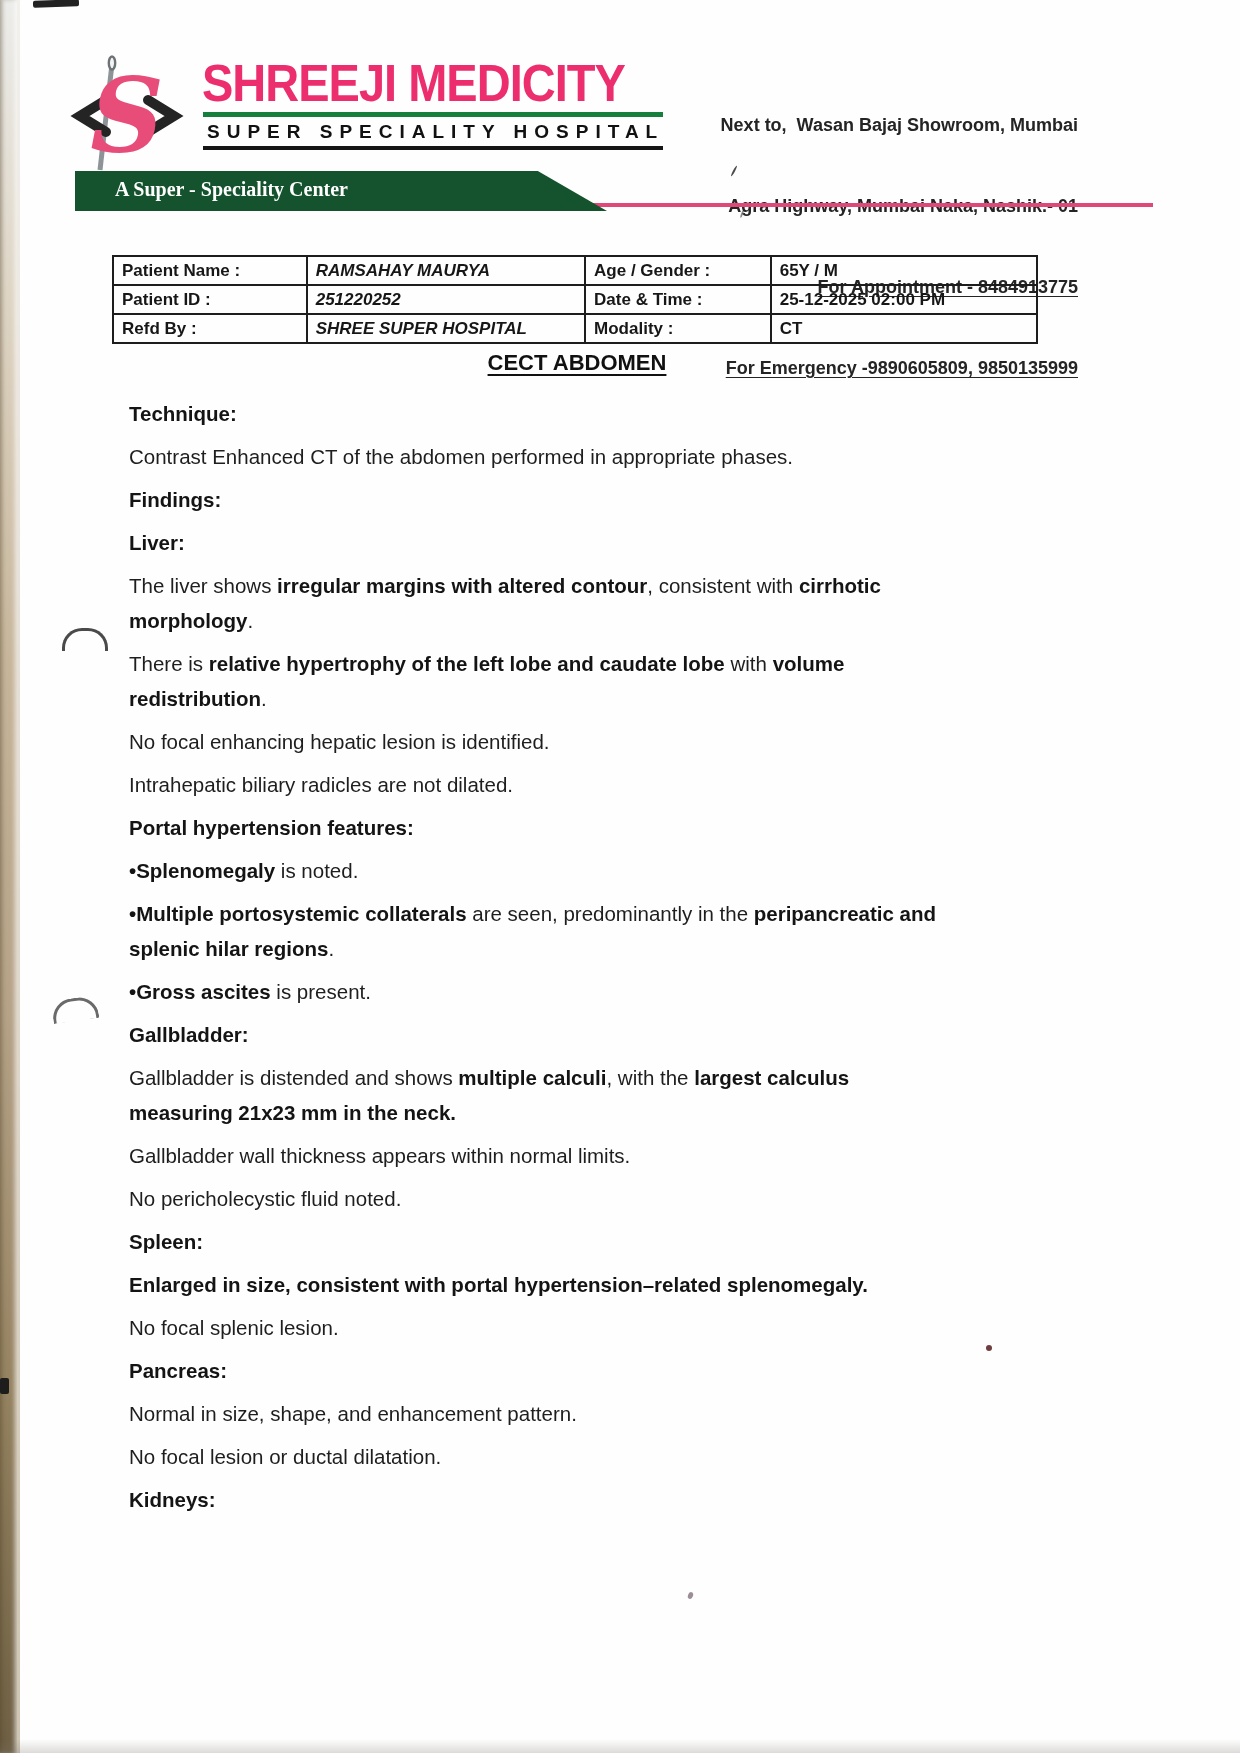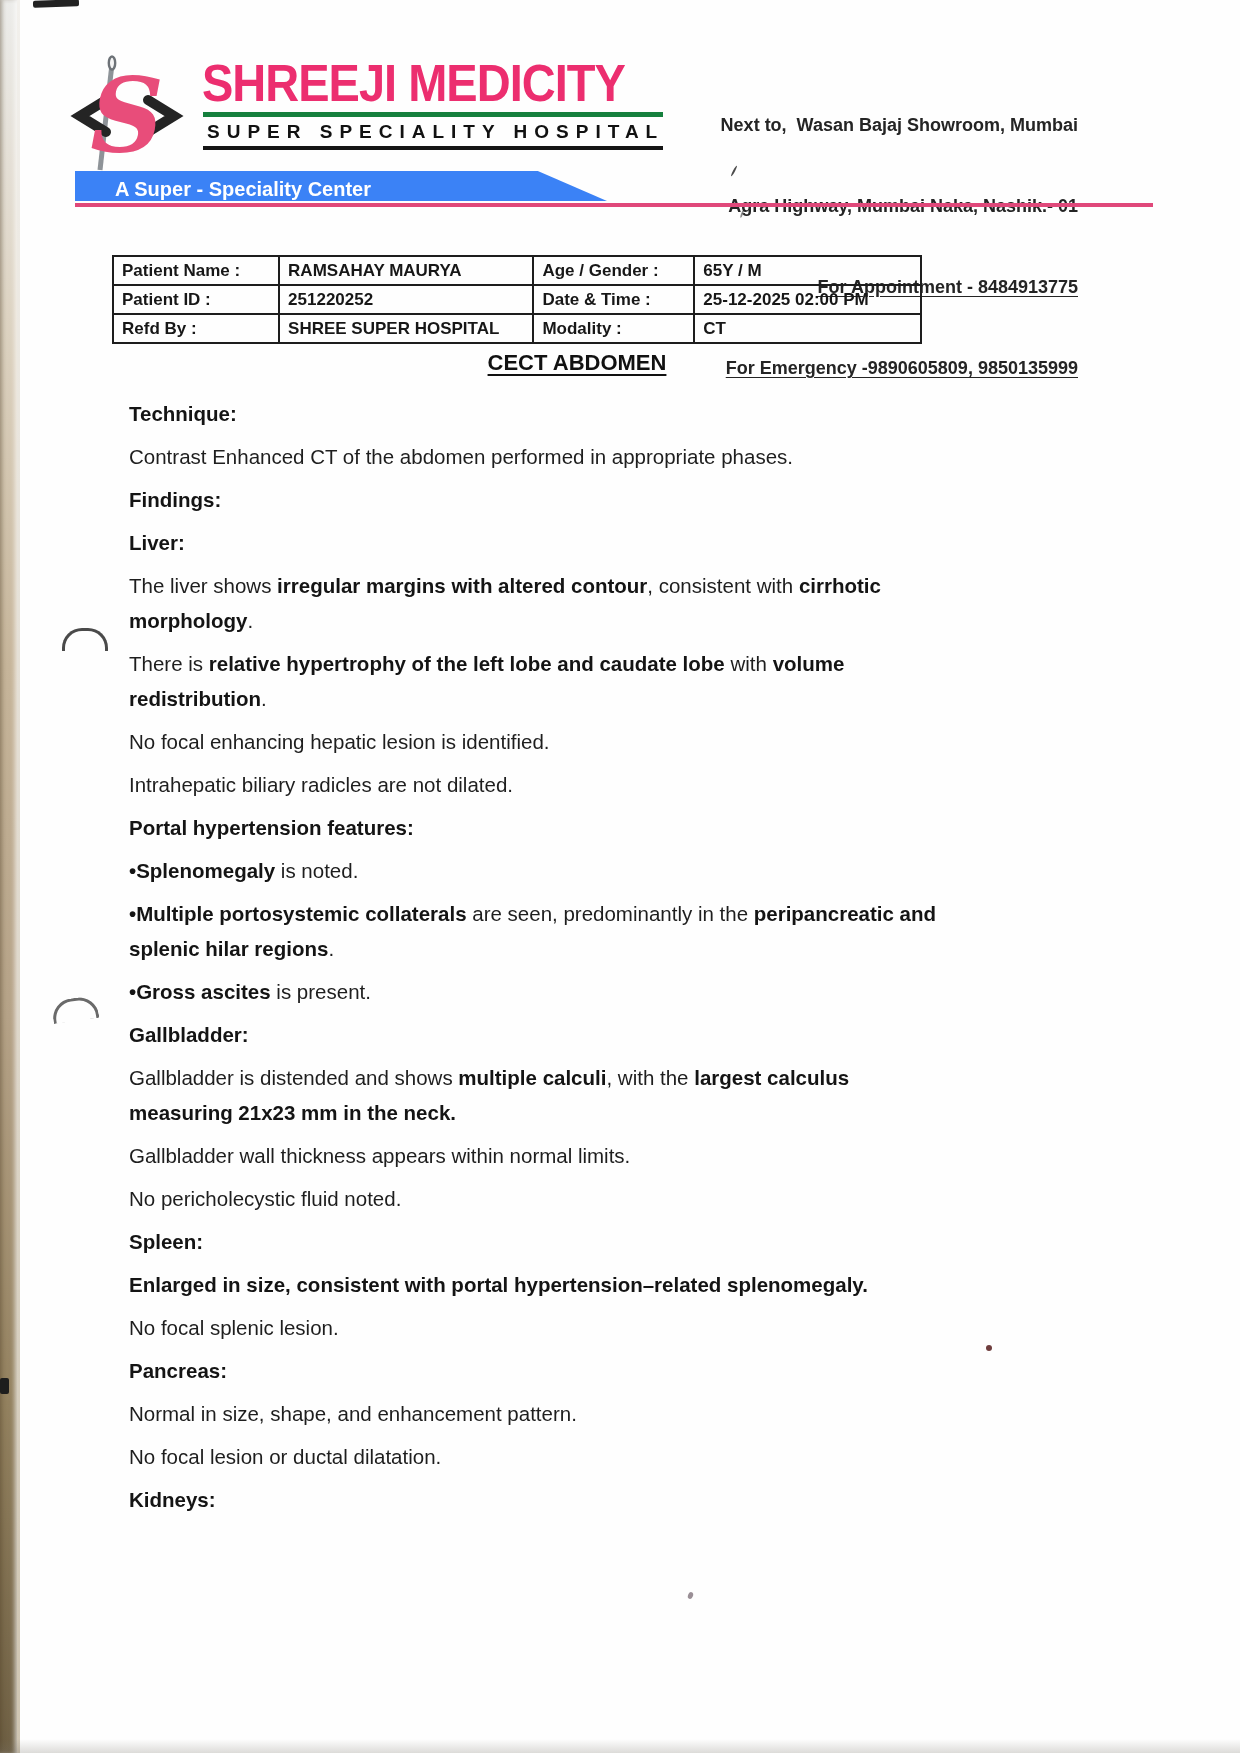--- a/index.html
+++ b/index.html
@@ -39,38 +39,39 @@
     border-top:5px solid #15803d;border-bottom:4px solid #151515;
     padding:4px 0 3px 4px;
     font-size:19px;font-weight:bold;letter-spacing:7px;color:#111;white-space:nowrap;
   }
   .addr{
     position:absolute;left:600px;top:58px;width:478px;text-align:right;
     font-size:18px;line-height:27px;color:#242424;white-space:pre-wrap;font-weight:bold;
   }
   .addr .u{text-decoration:underline;text-underline-offset:3px;}
   .banner{
-    position:absolute;left:75px;top:171px;width:532px;height:30px;
-    background:#3b82f6;
+    position:absolute;left:75px;top:171px;width:532px;height:40px;
+    background:#14532d;
     clip-path:polygon(0 0,87% 0,100% 100%,0 100%);
+    font-family:Liberation Serif, serif;
   }
   .banner-text{
     position:absolute;left:40px;top:0;height:38px;line-height:36px;
     color:#fff;font-weight:bold;font-size:20px;white-space:nowrap;
   }
   .banner-line{position:absolute;left:75px;top:203px;width:1078px;height:4px;background:#e0487a;}
 
   
   .ptable{
-    position:absolute;left:112px;top:255px;width:810px;
+    position:absolute;left:112px;top:255px;width:926px;
     border-collapse:collapse;font-size:17px;font-weight:bold;color:#171717;
   }
   .ptable td{border:2px solid #1d1d1d;padding:3px 8px;height:21px;white-space:nowrap;}
   .ptable .c1{width:174px;}
-  .ptable .c2{width:258px;}
+  .ptable .c2{width:258px;font-style:italic;}
   .ptable .c3{width:166px;}
   .ptable .c4{width:246px;}
 
   
   .rpt-title{
     position:absolute;left:112px;top:350px;width:898px;text-align:center;
     font-size:22px;font-weight:bold;color:#111;
   }
   .rpt-title span{text-decoration:underline;text-underline-offset:4px;text-decoration-thickness:2px;margin-left:32px;}
   .rpt-body{

